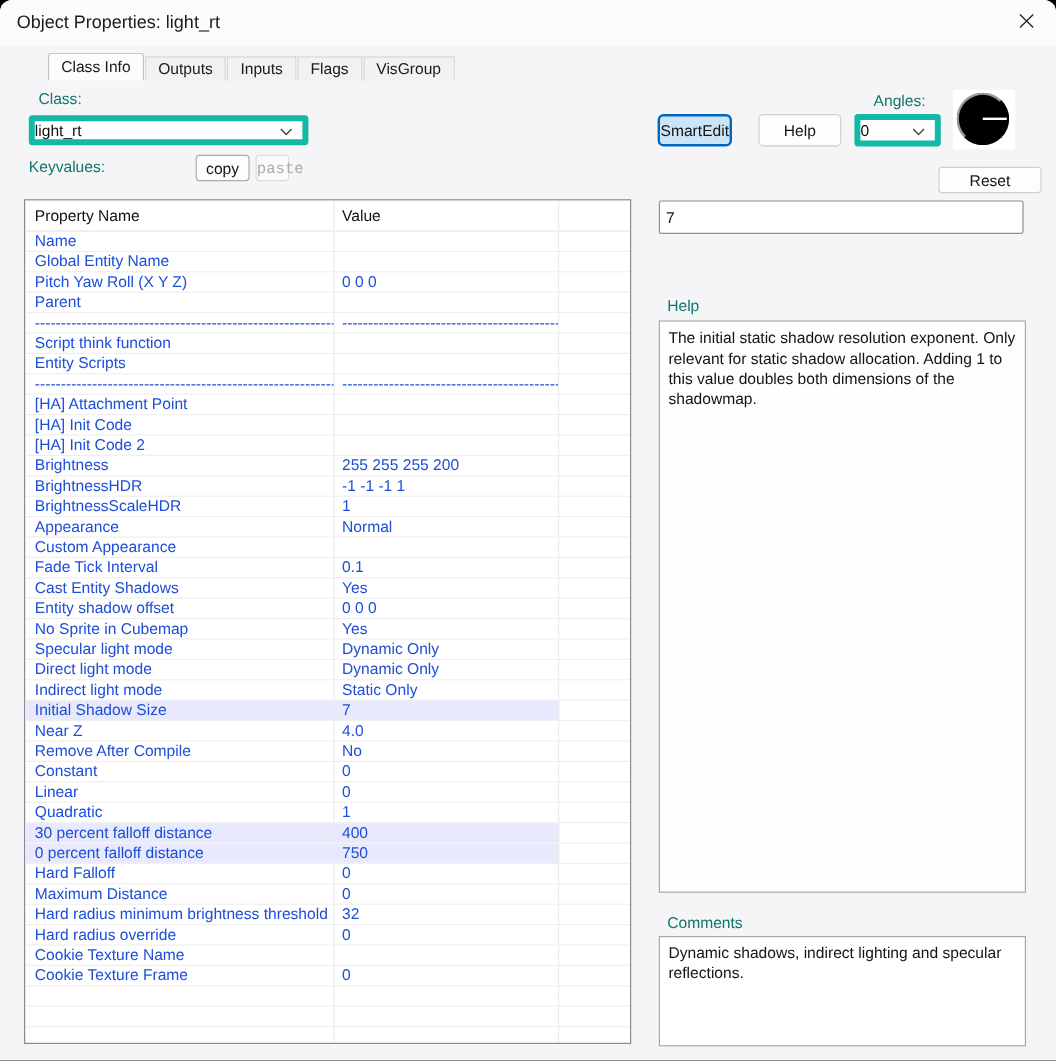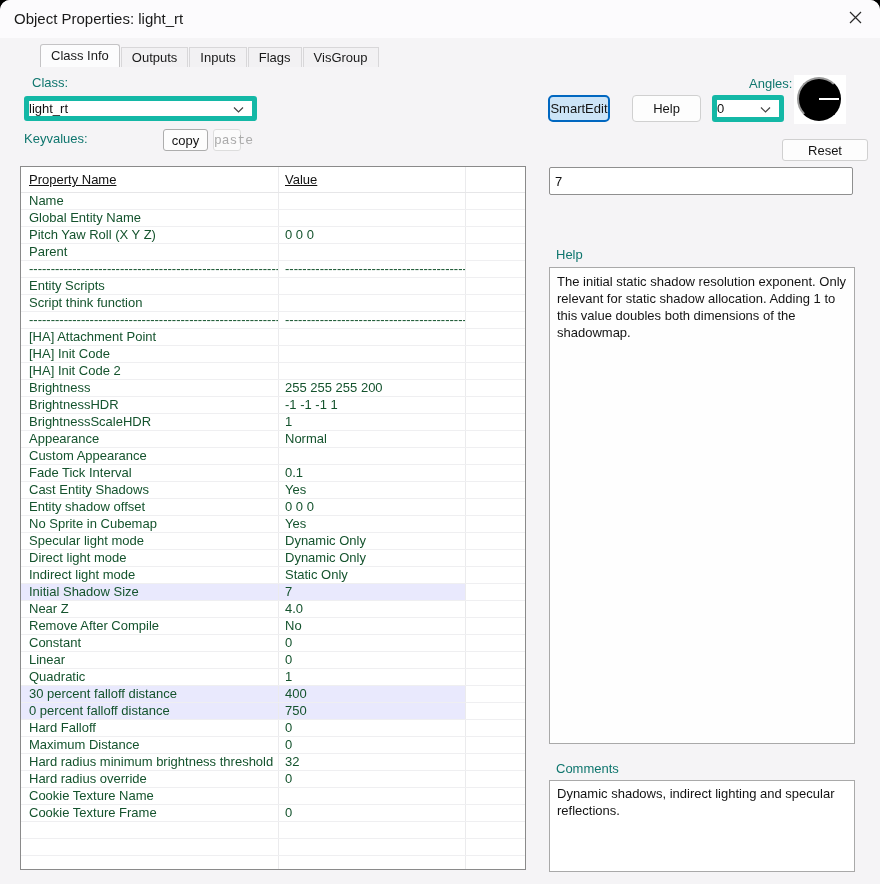--- a/index.html
+++ b/index.html
@@ -34,22 +34,22 @@
   
   #angle-box{position:absolute;left:794px;top:75px;width:52px;height:49px;background:#fff;cursor:pointer;}
   #angle-circle{position:absolute;left:3px;top:2px;width:44px;height:44px;border-radius:50%;background:#000;border:2px solid #9a9a9a;border-right-color:#000;border-bottom-color:#000;}
   #angle-needle{position:absolute;left:50%;top:50%;width:20px;height:2px;background:#fff;transform:translateY(-1px);}
   
   #prop-table{position:absolute;left:20px;top:166px;width:506px;height:704px;background:#fff;border:1px solid #8a8a8a;overflow:hidden;}
   .trow{display:flex;width:100%;}
   .trow .c1{width:258px;padding-left:8px;border-right:1px solid #ebebed;overflow:hidden;white-space:nowrap;}
   .trow .c2{width:187px;padding-left:6px;border-right:1px solid #ebebed;overflow:hidden;white-space:nowrap;}
   .trow .c3{flex:1;}
-  #prop-header{height:26px;line-height:26px;font-size:13px;color:#111;border-bottom:1px solid #e6e6e8;text-decoration:underline;}
-  #prop-body .trow{height:17px;line-height:16px;font-size:13px;color:#14532d;border-bottom:1px solid #efeff1;}
+  #prop-header{height:26px;line-height:26px;font-size:13px;color:#111;border-bottom:1px solid #e6e6e8;}
+  #prop-body .trow{height:17px;line-height:16px;font-size:13px;color:#1d4ed8;border-bottom:1px solid #efeff1;}
   #prop-body .trow.hl .c1, #prop-body .trow.hl .c2{background:#e9e9fd;}
   #prop-body .trow.sep{letter-spacing:0;}
   
   #value-editor{position:absolute;left:549px;top:167px;width:304px;height:28px;background:#fff;border:1px solid #8f8f8f;border-radius:2px;font-size:13px;color:#111;padding:2px 5px;outline:none;}
   #help-label{left:556px;top:247px;}
   #help-box{position:absolute;left:549px;top:267px;width:306px;height:477px;background:#fefefe;border:1px solid #a9a9a9;font-size:13px;line-height:17px;color:#141414;padding:5px 7px;}
   #comments-label{left:556px;top:761px;}
   #comments-box{position:absolute;left:549px;top:780px;width:306px;height:92px;background:#fff;border:1px solid #a9a9a9;font-size:13px;line-height:17px;color:#141414;padding:4px 7px;resize:none;outline:none;}
 </style>
 </head>
@@ -84,21 +84,21 @@
           <path d="M1 1 L5.5 5.5 L10 1" stroke="#444" stroke-width="1.2" fill="none"></path>
         </svg>
     </span>
   </div>
   <div class="lbl" style="left:24px;top:131px;">Keyvalues:</div>
   <button class="win-btn" id="copy-btn">copy</button>
   <button class="win-btn disabled" id="paste-btn">paste</button>
 
   <button class="win-btn" id="smartedit-btn">SmartEdit</button>
   <button class="win-btn" id="help-btn">Help</button>
-  <div class="lbl" style="left:749px;top:76px;">Angles:</div>
+  <div class="lbl" style="left:728px;top:76px;">Angles:</div>
   <div class="combo" id="angles-combo">
     <span>0</span>
     <span class="chev">
       <svg width="11" height="7" viewBox="0 0 11 7">
           <path d="M1 1 L5.5 5.5 L10 1" stroke="#444" stroke-width="1.2" fill="none"></path>
         </svg>
     </span>
   </div>
   <div id="angle-box">
     <div id="angle-circle">
@@ -133,26 +133,26 @@
           <div class="c1">Parent</div>
           <div class="c2"></div>
           <div class="c3"></div>
         </div>
         <div class="trow sep">
           <div class="c1">------------------------------------------------------------------------------------------------------------------------</div>
           <div class="c2">------------------------------------------------------------------------------------------------------------------------</div>
           <div class="c3"></div>
         </div>
         <div class="trow">
+          <div class="c1">Script think function</div>
+          <div class="c2"></div>
+          <div class="c3"></div>
+        </div>
+        <div class="trow">
           <div class="c1">Entity Scripts</div>
-          <div class="c2"></div>
-          <div class="c3"></div>
-        </div>
-        <div class="trow">
-          <div class="c1">Script think function</div>
           <div class="c2"></div>
           <div class="c3"></div>
         </div>
         <div class="trow sep">
           <div class="c1">------------------------------------------------------------------------------------------------------------------------</div>
           <div class="c2">------------------------------------------------------------------------------------------------------------------------</div>
           <div class="c3"></div>
         </div>
         <div class="trow">
           <div class="c1">[HA] Attachment Point</div>

